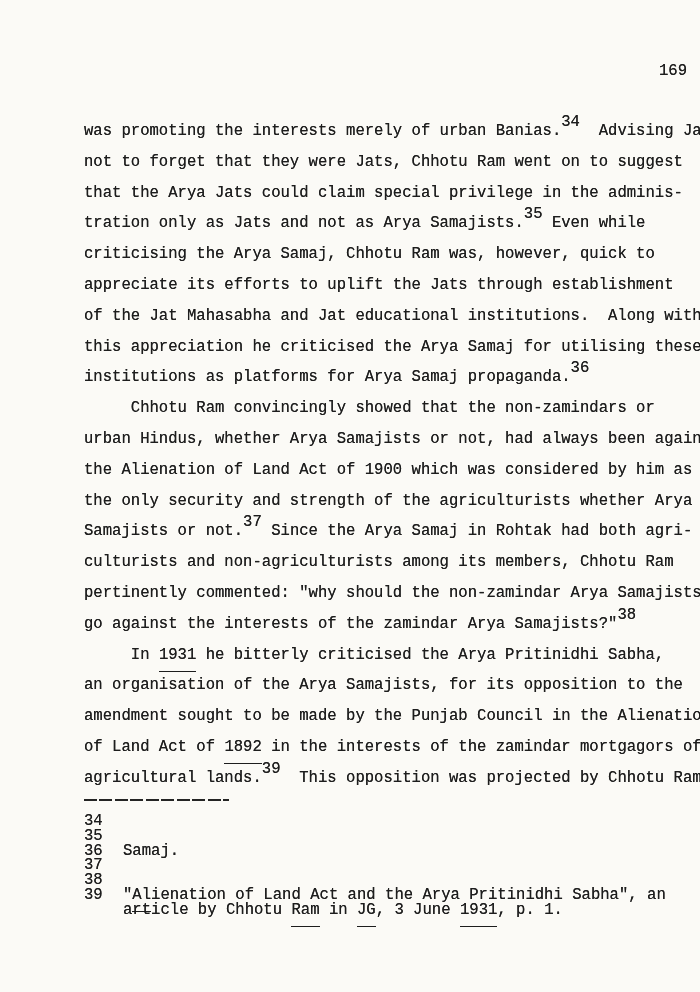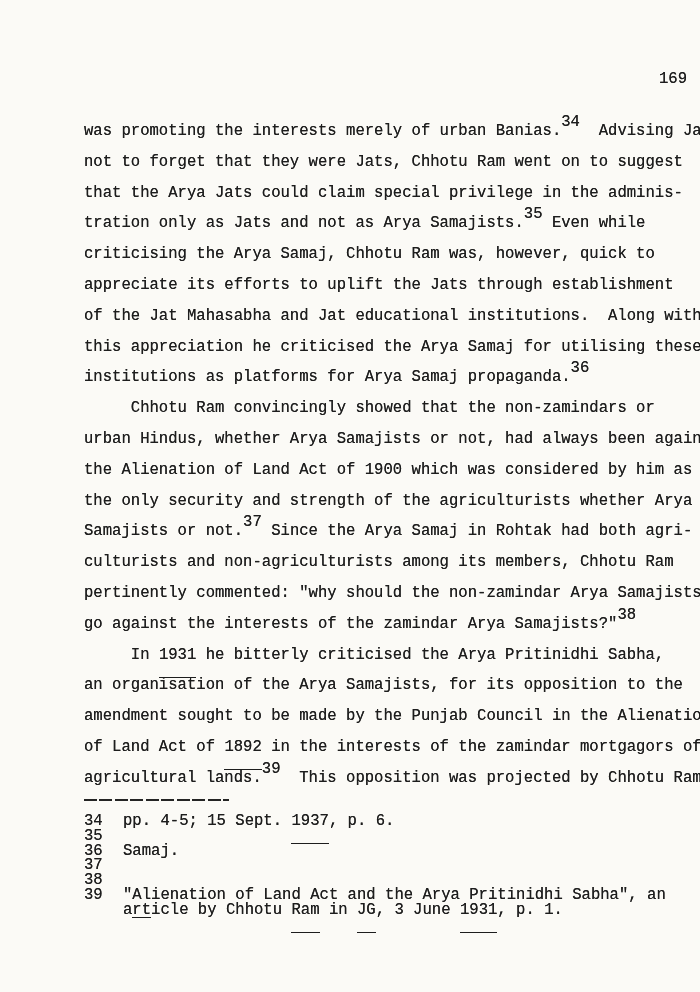--- a/index.html
+++ b/index.html
@@ -14,21 +14,21 @@
     margin: 0;
     background: var(--paper, #fbfaf6);
     overflow: hidden;
     font-family: "Liberation Mono", "DejaVu Sans Mono", monospace;
     color: var(--ink, #1d1d1d);
     text-shadow: 0 0 0.6px rgba(25,25,25,0.85);
   }
   .page-number {
     position: absolute;
     left: 659px;
-    top: 70px;
+    top: 62px;
     font-size: 15.6px;
     text-align: right;
   }
   .body-text {
     position: absolute;
     left: 84px;
     top: 116px;
     width: 660px;
     font-size: 15.6px;
     line-height: 30.8px;
@@ -36,21 +36,21 @@
   .line {
     white-space: pre;
     height: 30.8px;
   }
   .sup {
     position: relative;
     top: -9px;
   }
   .ul {
     border-bottom: 1.7px solid currentColor;
-    padding-bottom: 13px;
+    padding-bottom: 7px;
   }
   .fn-rule {
     position: absolute;
     left: 84px;
     top: 799px;
     width: 145px;
     height: 2.4px;
     background: repeating-linear-gradient(90deg, #242424 0 13px, rgba(0,0,0,0) 13px 15.5px);
   }
   .footnotes {
@@ -100,21 +100,20 @@
       <div class="line">an organisation of the Arya Samajists, for its opposition to the</div>
       <div class="line">amendment sought to be made by the Punjab Council in the Alienation</div>
       <div class="line">of Land Act of <span class="ul">1892</span> in the interests of the zamindar mortgagors of</div>
       <div class="line">agricultural lands.<span class="sup">39</span>  This opposition was projected by Chhotu Ram as</div>
     </div>
   <div class="fn-rule"></div>
   <div class="footnotes" id="footnotes-container">
       <div class="fn-row">
         <span class="fn-num">34</span>
         <div class="fn-text">
-          <div class="fn-line">pp. 4-5; 15 Sept. <span class="ul">1937</span>, p. 6.</div>
         </div>
       </div>
       <div class="fn-row">
         <span class="fn-num">35</span>
       </div>
       <div class="fn-row">
         <span class="fn-num">36</span>
         <div class="fn-text">
           <div class="fn-line">Samaj.</div>
         </div>

